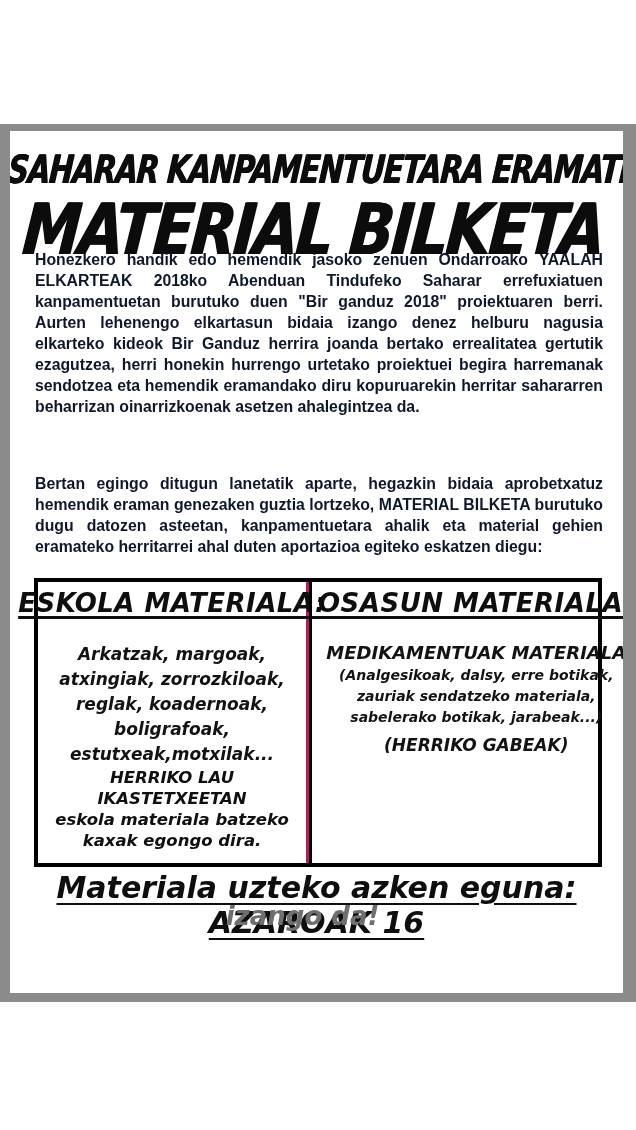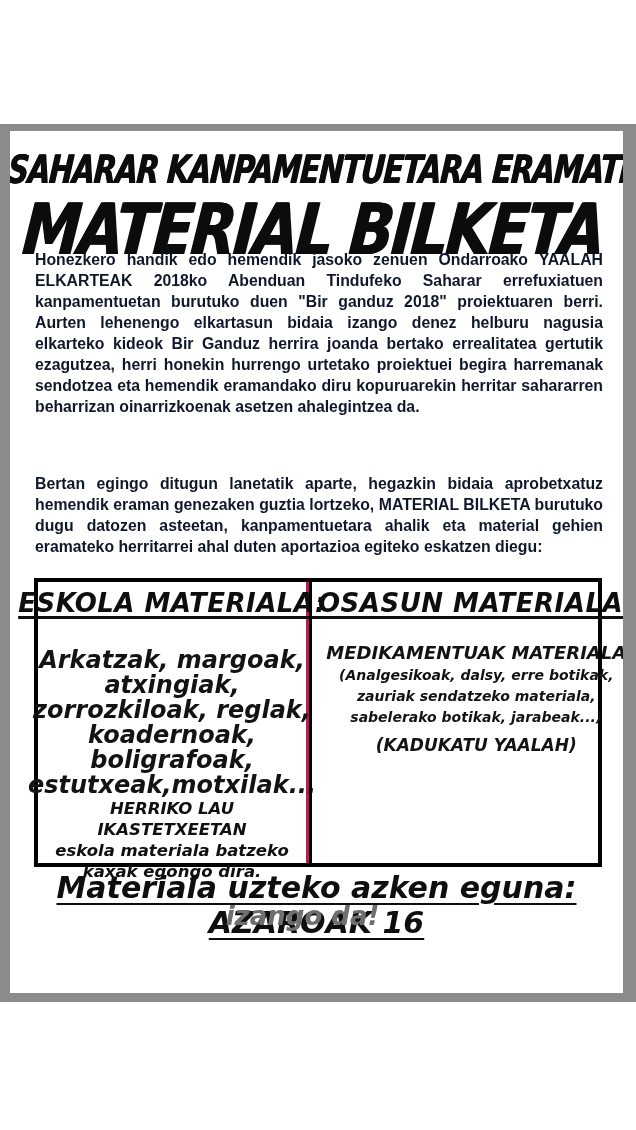--- a/index.html
+++ b/index.html
@@ -78,24 +78,24 @@
     font-family:"DejaVu Sans", sans-serif;
     font-style:italic; font-weight:bold;
     font-size:26px; letter-spacing:0.5px;
     text-decoration:underline;
     text-decoration-thickness:2.5px;
     text-underline-offset:4px;
     white-space:nowrap;
     color:#0e0e0e;
   }
   .cell-items {
-    margin-top:30px;
+    margin-top:24px;
     font-family:"DejaVu Sans", sans-serif;
     font-style:italic; font-weight:bold;
-    font-size:24px; line-height:25px;
+    font-size:17px; line-height:25px;
     text-align:center;
     color:#131313;
   }
   .cell-items-med { margin-top:24px; font-size:17px; line-height:21px; }
   .med-big   { font-size:18px; }
   .med-small { font-size:14px; line-height:18px; font-weight:bold; }
   .med-note  { display:block; margin-top:8px; font-size:17px; }
   .cell-footer {
     margin-top:auto;
     font-family:"DejaVu Sans", sans-serif;
@@ -158,21 +158,21 @@
             <span>HERRIKO LAU IKASTETXEETAN</span><br>
             <span>eskola materiala batzeko kaxak egongo dira.</span>
           </div>
         </div>
         <div class="cell-gap"></div>
         <div class="cell cell-right">
           <div class="cell-header">OSASUN MATERIALA:</div>
           <div class="cell-items cell-items-med">
             <span class="med-big">MEDIKAMENTUAK MATERIALA</span>
             <span class="med-small">(Analgesikoak, dalsy, erre botikak, zauriak sendatzeko materiala, sabelerako botikak, jarabeak...)</span>
-            <span class="med-note">(KADUKATU YAALAH)</span>
+            <span class="med-note">(HERRIKO GABEAK)</span>
           </div>
         </div>
       </div>
 
       <div class="deadline">Materiala uzteko azken eguna: AZAROAK 16</div>
       <div class="izango">izango da!</div>
 
 
     </div>
   </div>

